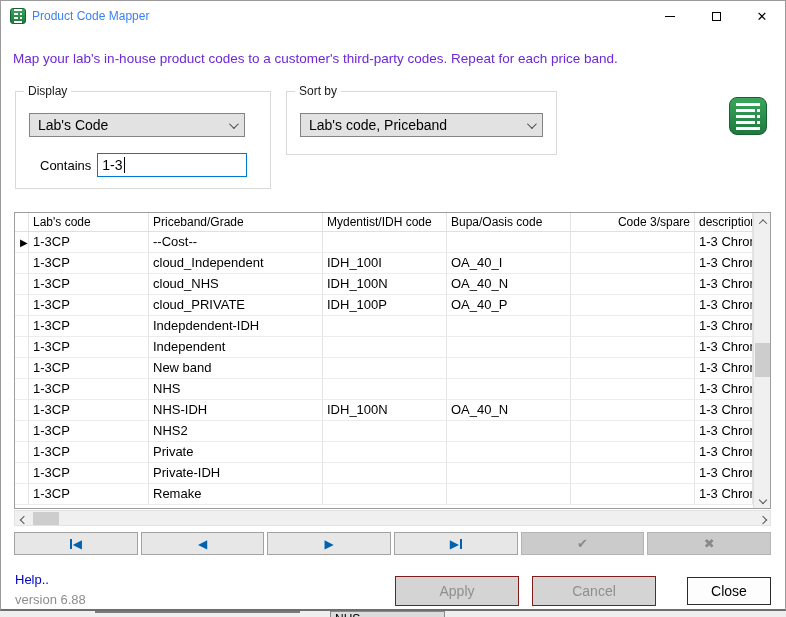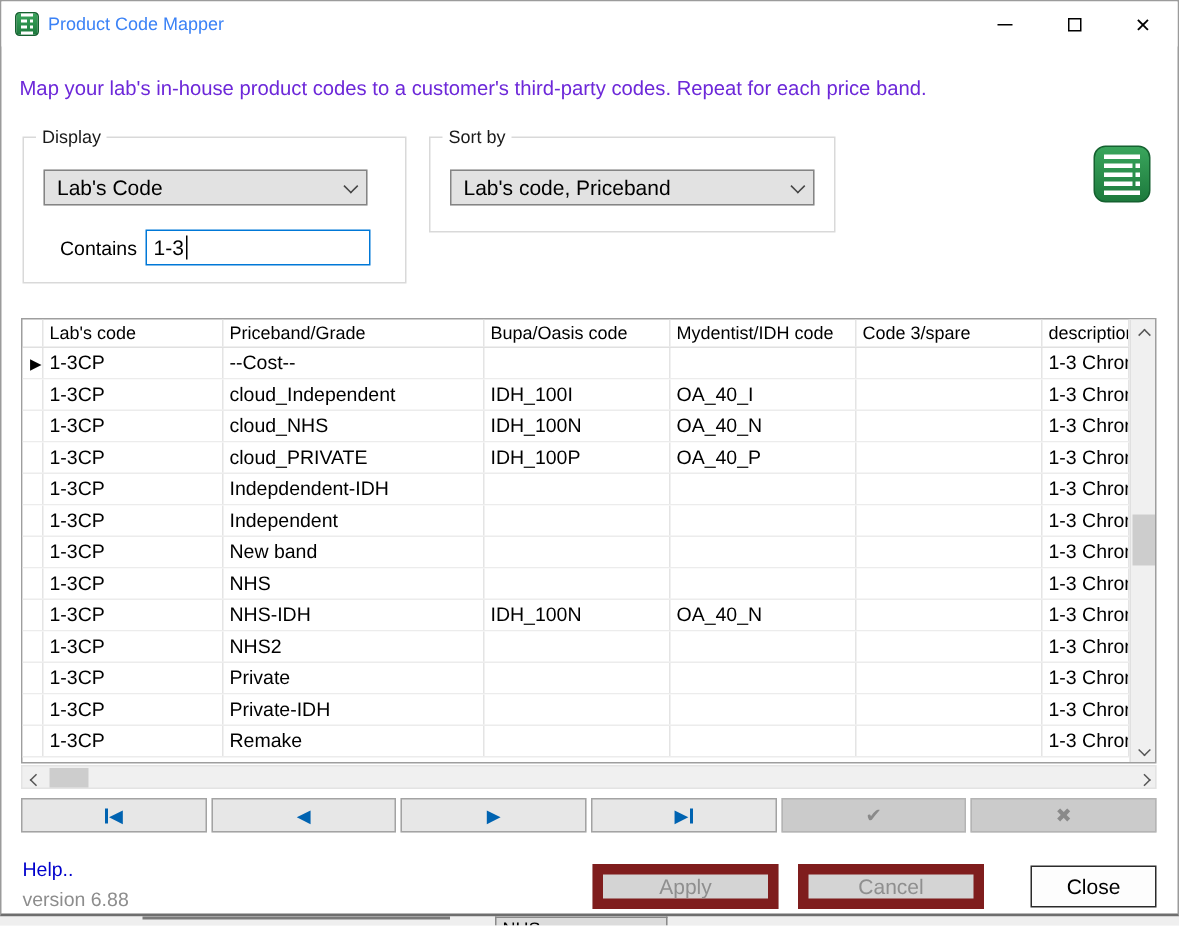--- a/index.html
+++ b/index.html
@@ -56,21 +56,21 @@
   .grid { position: absolute; left: 13px; top: 211px; width: 757px; height: 297px;
           border: 1px solid #9e9e9e; background: #fff; display: flex; }
   .grid-cells { width: 738px; overflow: hidden; }
   .grid-header { display: flex; height: 19px; border-bottom: 1px solid #e0e0e0; }
   .hcell { font-size: 12px; color: #000; padding: 2px 4px; border-right: 1px solid #e4e4e4;
            white-space: nowrap; overflow: hidden; flex: none; }
   .grid-row { display: flex; height: 21px; border-bottom: 1px solid #ececec; background: #fff; }
   .cell { font-size: 13px; color: #000; padding: 2px 4px; border-right: 1px solid #e4e4e4;
           white-space: nowrap; overflow: hidden; flex: none; }
   .col-sel { width: 14px; } .col-0 { width: 120px; } .col-1 { width: 174px; }
-  .col-2 { width: 124px; } .col-3 { width: 124px; } .col-4 { width: 124px; } .col-5 { width: 58px; }
+  .col-2 { width: 124px; } .col-3 { width: 124px; } .col-4 { width: 124px; text-align: right; } .col-5 { width: 58px; }
   .sel-arrow { font-size: 10px; line-height: 17px; color: #000; padding-left: 1px; }
 
   
   .vscroll { width: 17px; background: #f0f0f0; border-left: 1px solid #e0e0e0;
              position: relative; }
   .sb-btn { position: absolute; left: 0; width: 17px; height: 17px;
             display: flex; align-items: center; justify-content: center; }
   .chev { width: 6px; height: 6px; border-right: 1px solid #555; border-bottom: 1px solid #555; }
   .chev-up { transform: rotate(-135deg) translate(-1px,-1px); }
   .chev-down { transform: rotate(45deg); }
@@ -90,21 +90,21 @@
   .nav-btn.dim { background: #cbcbcb; border-color: #b4b4b4; }
   .tri { font-size: 12px; color: #0063b1; line-height: 1; }
   .stopbar { width: 2px; height: 10px; background: #0063b1; }
   .gray-glyph { font-size: 13px; color: #8a8a8a; line-height: 1; }
 
   
   .help-link { position: absolute; left: 14px; top: 571px; font-size: 13px; color: #0000cc; }
   .version { position: absolute; left: 14px; top: 591px; font-size: 13px; color: #8d8d8d; }
   .btn { position: absolute; height: 30px; display: flex; align-items: center; justify-content: center;
          font-size: 14px; }
-  .btn-disabled { background: #d4d4d4; border: 7px solid #7f1d1d; color: #8f8f8f; }
+  .btn-disabled { background: #d4d4d4; border: 1px solid #7f1d1d; color: #8f8f8f; }
   .btn-apply { left: 394px; top: 575px; width: 124px; }
   .btn-cancel { left: 531px; top: 575px; width: 124px; }
   .btn-close { left: 686px; top: 576px; width: 84px; height: 28px;
                background: #fdfdfd; border: 1px solid #2b2b2b; color: #000; }
 
   
   .bg-strip { position: absolute; left: 0; top: 611px; width: 786px; height: 6px; background: #efefef; }
   .bg-line { position: absolute; left: 95px; top: 0; width: 205px; height: 2px; background: #7a7a7a; }
   .bg-combo { position: absolute; left: 330px; top: 0; width: 115px; height: 6px; background: #dcdcdc;
               border: 1px solid #8a8a8a; border-bottom: none; overflow: hidden;
@@ -192,22 +192,22 @@
           <i class="bar"></i>
         </span>
     </div>
 
     <div class="grid">
       <div class="grid-cells">
         <div class="grid-header">
           <div class="hcell col-sel"></div>
           <div class="hcell col-0">Lab's code</div>
           <div class="hcell col-1">Priceband/Grade</div>
+          <div class="hcell col-2">Mydentist/IDH code</div>
           <div class="hcell col-3">Bupa/Oasis code</div>
-          <div class="hcell col-2">Mydentist/IDH code</div>
           <div class="hcell col-4">Code 3/spare</div>
           <div class="hcell col-5">description</div>
         </div>
         <div id="grid-body">
             <div class="grid-row">
               <div class="cell col-sel"><span class="sel-arrow">▶</span></div>
               <div class="cell col-0">1-3CP</div>
               <div class="cell col-1">--Cost--</div>
               <div class="cell col-2"></div>
               <div class="cell col-3"></div>

